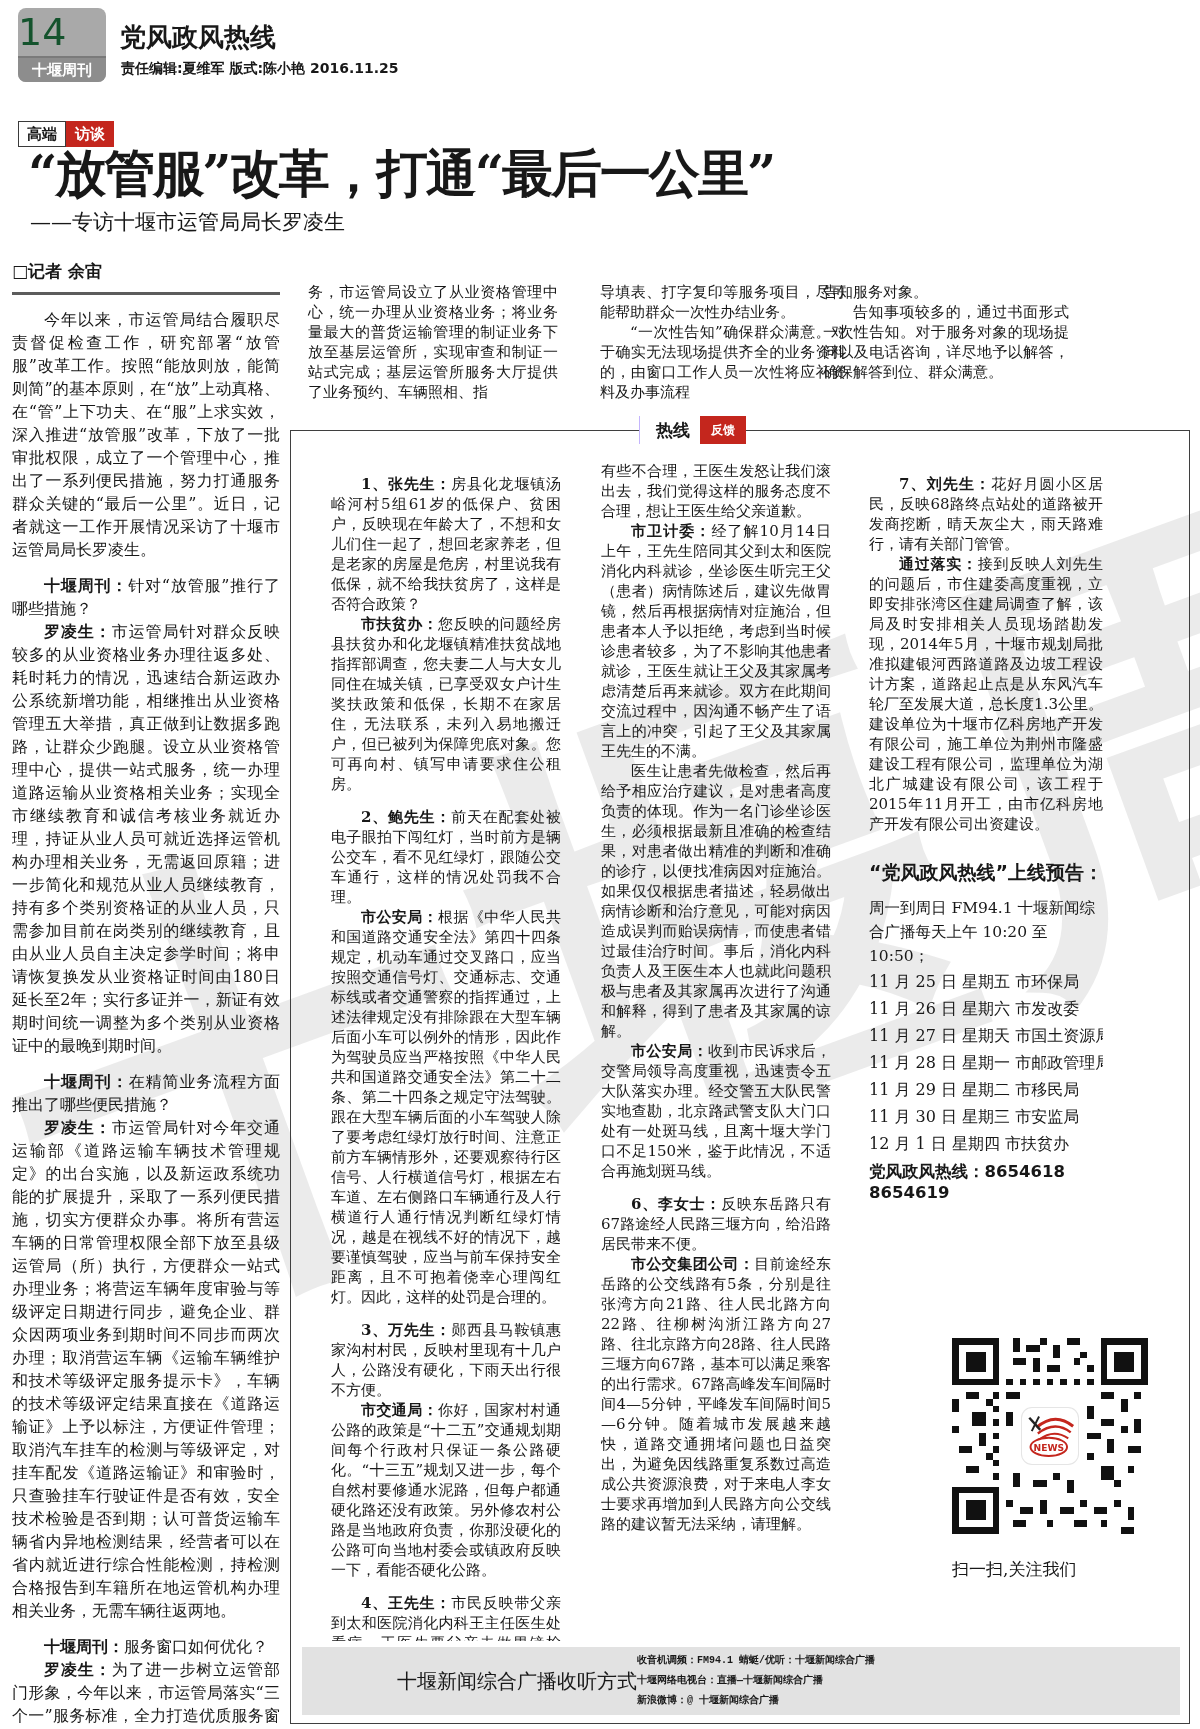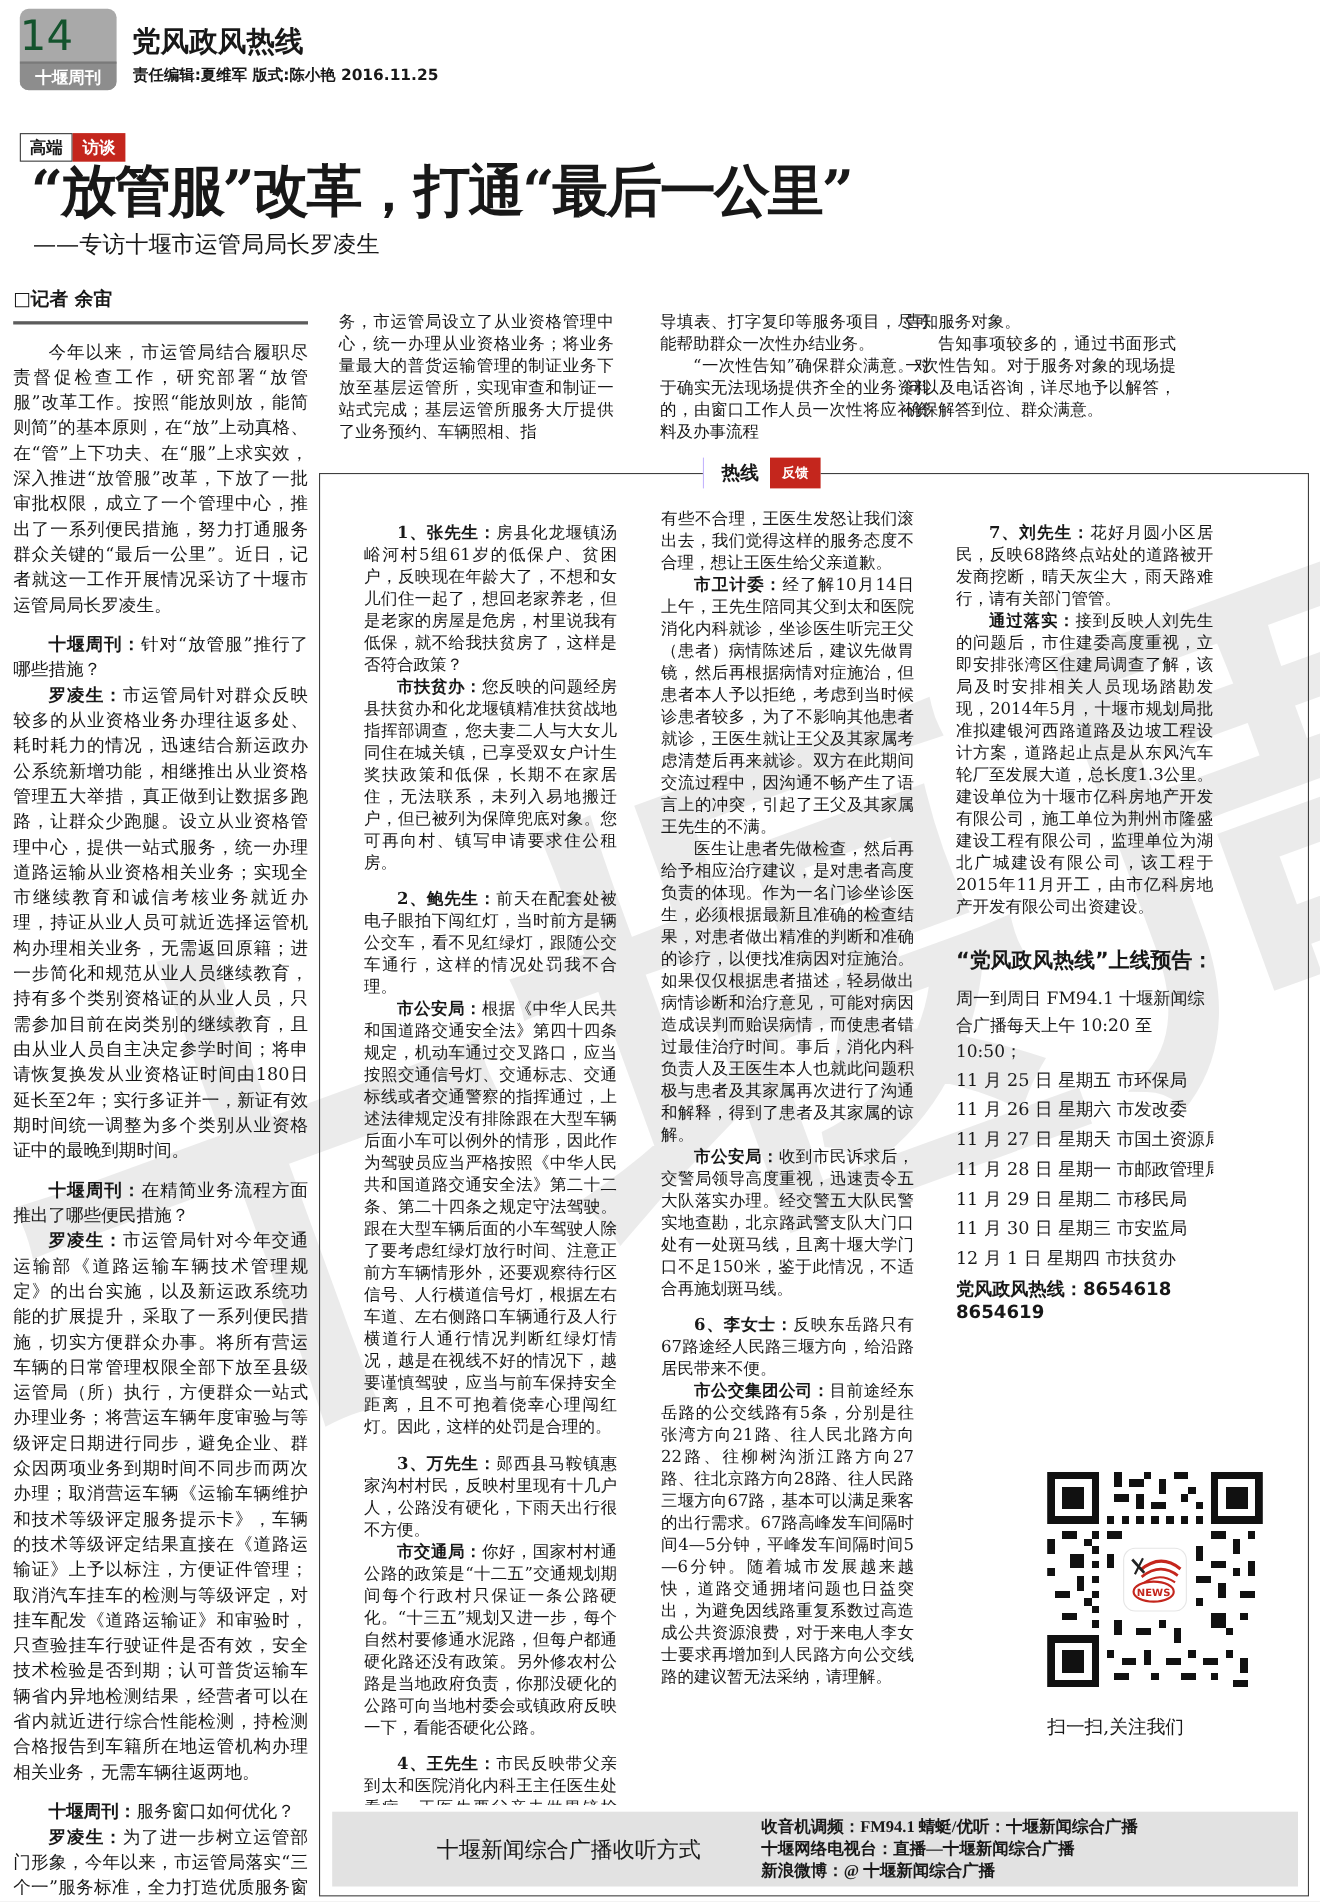--- a/index.html
+++ b/index.html
@@ -58,21 +58,21 @@
   .phones{margin-top:4px;font-size:16.5px;font-weight:bold;font-family:"DejaVu Sans",sans-serif;}
   
   .qr{left:952px;top:1338px;width:196px;height:196px;}
   .qr svg{display:block;width:196px;height:196px;}
   .qr-logo{position:absolute;left:70px;top:70px;width:56px;height:56px;background:#fff;
       border-radius:10px;box-shadow:0 0 0 1px #e5e5e5;display:flex;align-items:center;justify-content:center;}
   .qr-caption{left:952px;top:1558px;width:196px;font-size:17px;}
   
   .footer{left:302px;top:1647px;width:878px;height:68px;background:#e2e2e2;display:flex;align-items:center;}
   .f-title{margin-left:95px;font-size:20px;white-space:nowrap;}
-  .f-lines{margin-left:55px;font-size:15px;font-weight:bold;line-height:20px;font-family:Liberation Serif, serif;}
+  .f-lines{font-size:10px;font-weight:bold;line-height:20px;font-family:Liberation Mono, monospace;}
   b{font-weight:bold;}
 </style>
 </head>
 <body>
 
 <div class="page">
 
   <div class="wm">十堰周刊</div>
 
   <div class="abs z1 plate">

